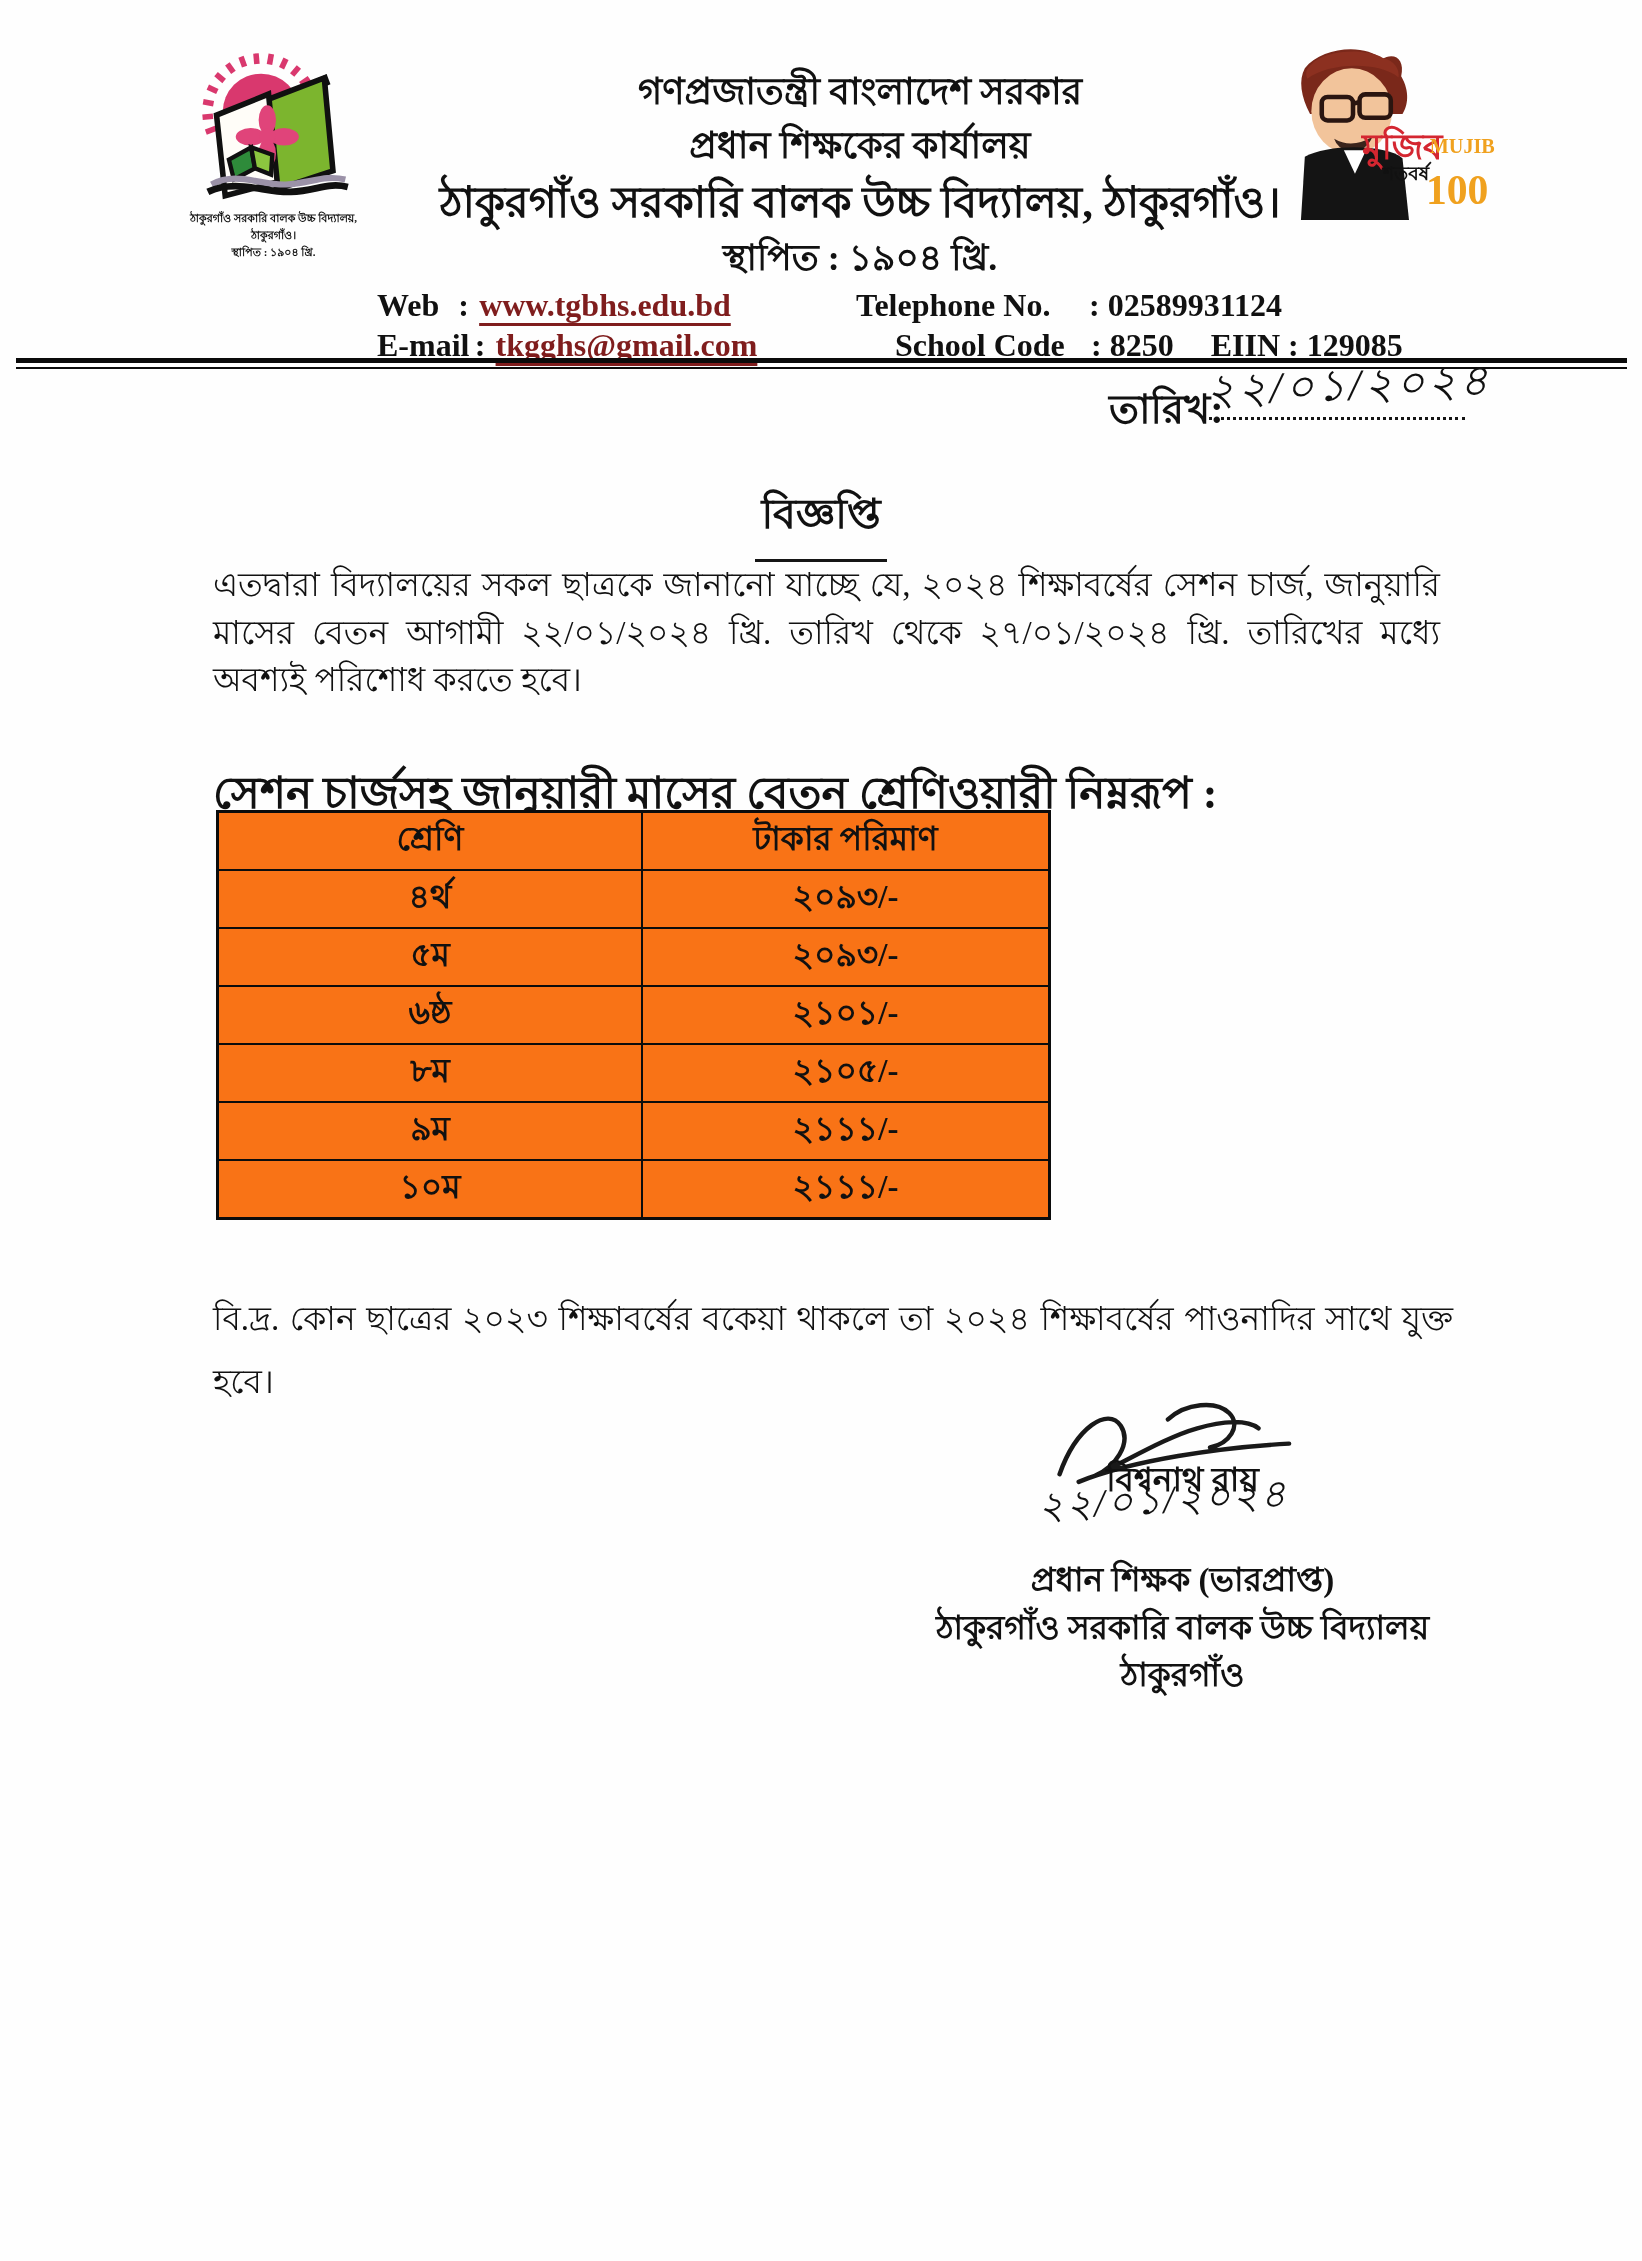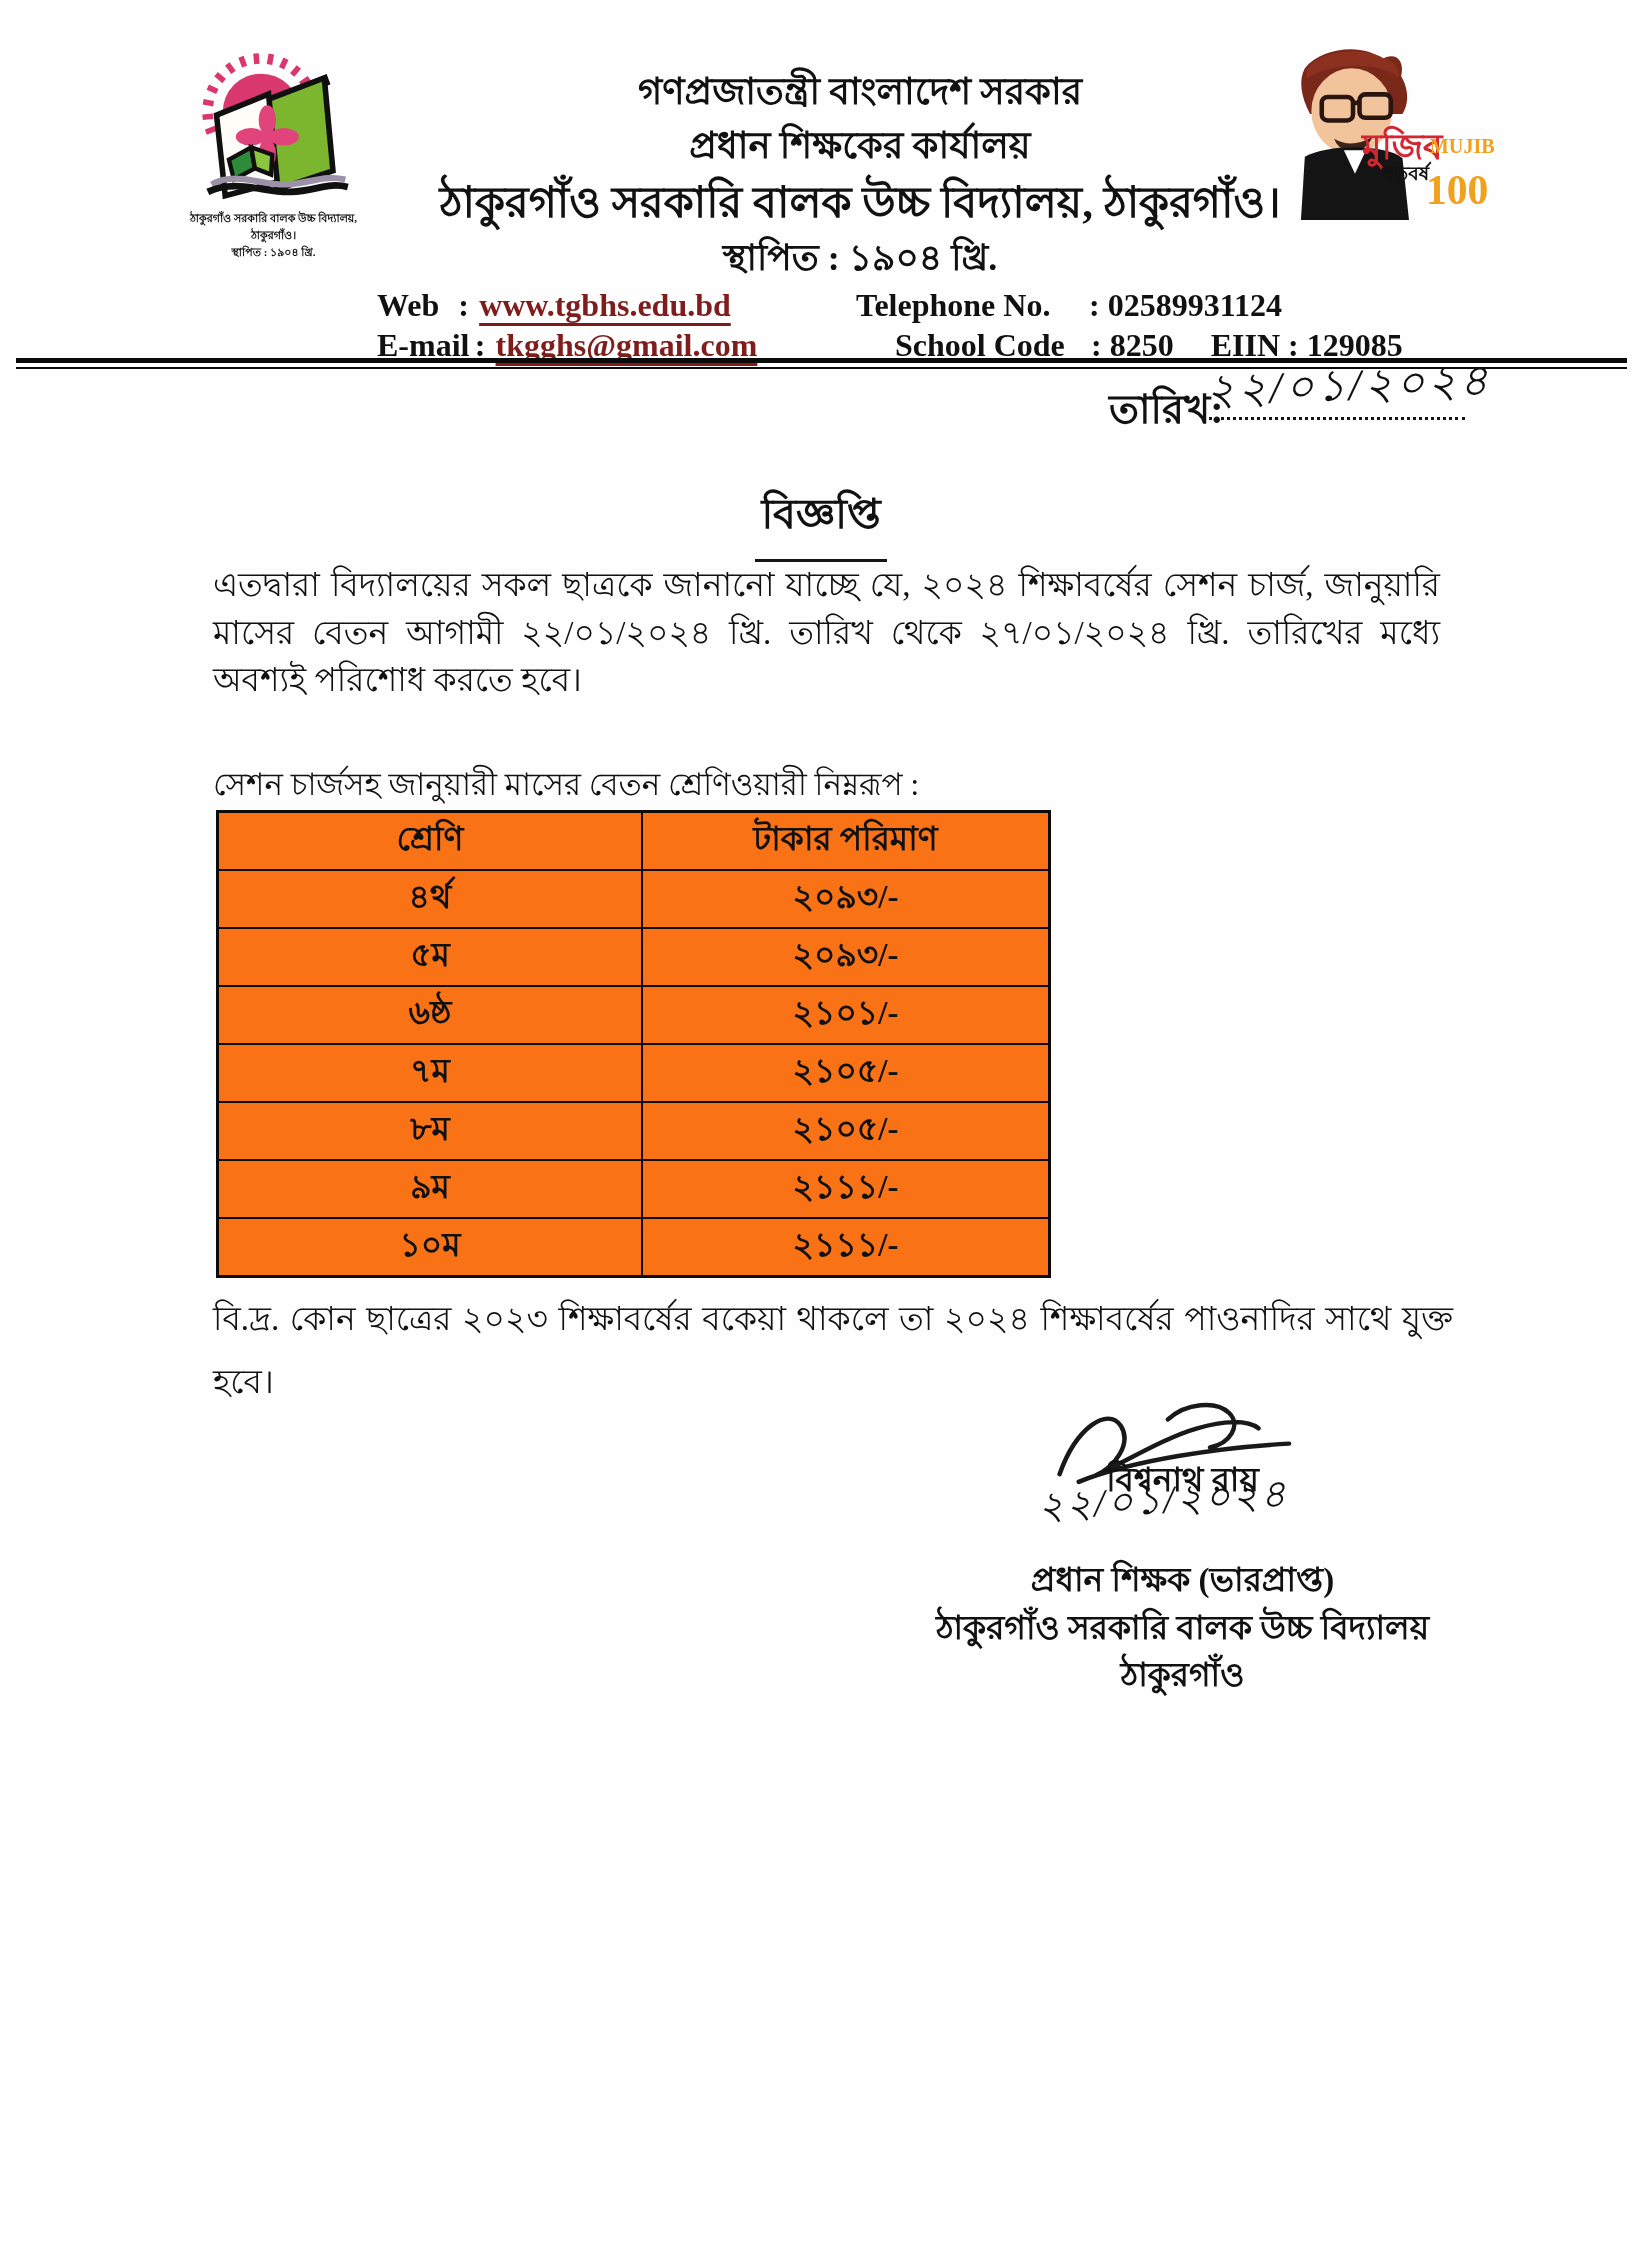--- a/index.html
+++ b/index.html
@@ -32,21 +32,21 @@
   .rule-a{position:absolute;left:16px;width:1611px;top:358px;height:4.5px;background:#0b0b0b;}
   .rule-b{position:absolute;left:16px;width:1611px;top:367px;height:1.9px;background:#0b0b0b;}
   .date-label{position:absolute;left:1109px;top:378px;font-size:40px;font-weight:600;}
   .date-hand{position:absolute;left:1206px;top:352px;font-size:44px;font-style:italic;font-weight:500;
              letter-spacing:3.2px;transform:rotate(-2deg);white-space:nowrap;}
   .date-dots{position:absolute;left:1202px;top:387px;width:263px;height:30px;border-bottom:3.9px dotted #151515;}
   
   .notice-title{position:absolute;left:821px;top:482px;transform:translateX(-50%);
                 font-size:41px;font-weight:700;border-bottom:3.2px solid #151515;padding:0 6.4px 7.7px;}
   .body-par{position:absolute;left:213px;top:562px;width:1227px;font-size:33px;line-height:1.44;text-align:justify;}
-  .table-intro{position:absolute;left:213px;top:760px;font-size:31px;font-weight:400;}
+  .table-intro{position:absolute;left:213px;top:760px;font-size:44px;font-weight:700;}
   .fee-table{position:absolute;left:216px;top:810px;border-collapse:collapse;border:3.9px solid #0c0c0c;background:#f97316;}
   .fee-table th,.fee-table td{border:2.6px solid #0c0c0c;text-align:center;vertical-align:middle;
                               font-size:33px;font-weight:600;height:48px;padding:0;}
   .col-class{width:422px;}
   .col-amount{width:405px;}
   .note-par{position:absolute;left:213px;top:1288px;width:1240px;font-size:33px;line-height:1.92;text-align:justify;}
   
   .sig-scribble{position:absolute;left:1029px;top:1399px;width:283px;height:102px;}
   .sig-date{position:absolute;left:1038px;top:1469px;font-size:39px;font-style:italic;font-weight:500;
             letter-spacing:2.6px;transform:rotate(-3deg);white-space:nowrap;}
@@ -176,24 +176,20 @@
       </tr>
       <tr>
         <td>৫ম</td>
         <td>২০৯৩/-</td>
       </tr>
       <tr>
         <td>৬ষ্ঠ</td>
         <td>২১০১/-</td>
       </tr>
       <tr>
-        <td>৭ম</td>
-        <td>২১০৫/-</td>
-      </tr>
-      <tr>
         <td>৮ম</td>
         <td>২১০৫/-</td>
       </tr>
       <tr>
         <td>৯ম</td>
         <td>২১১১/-</td>
       </tr>
       <tr>
         <td>১০ম</td>
         <td>২১১১/-</td>

